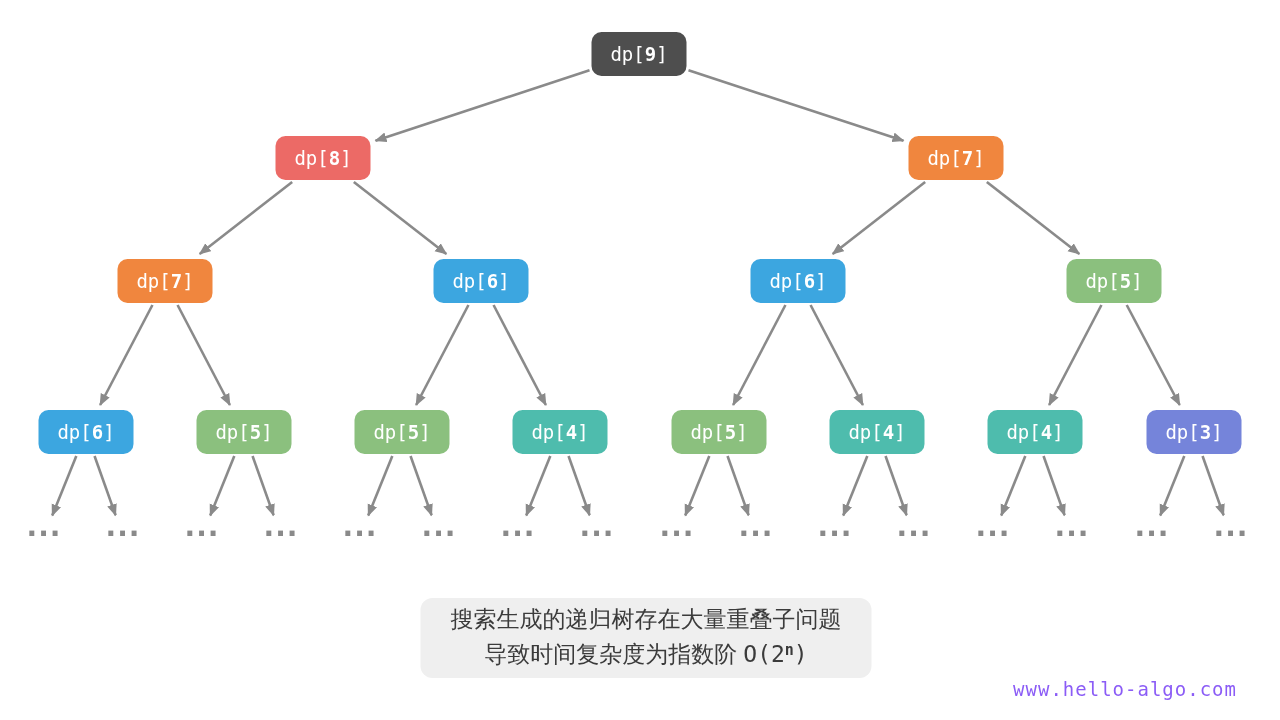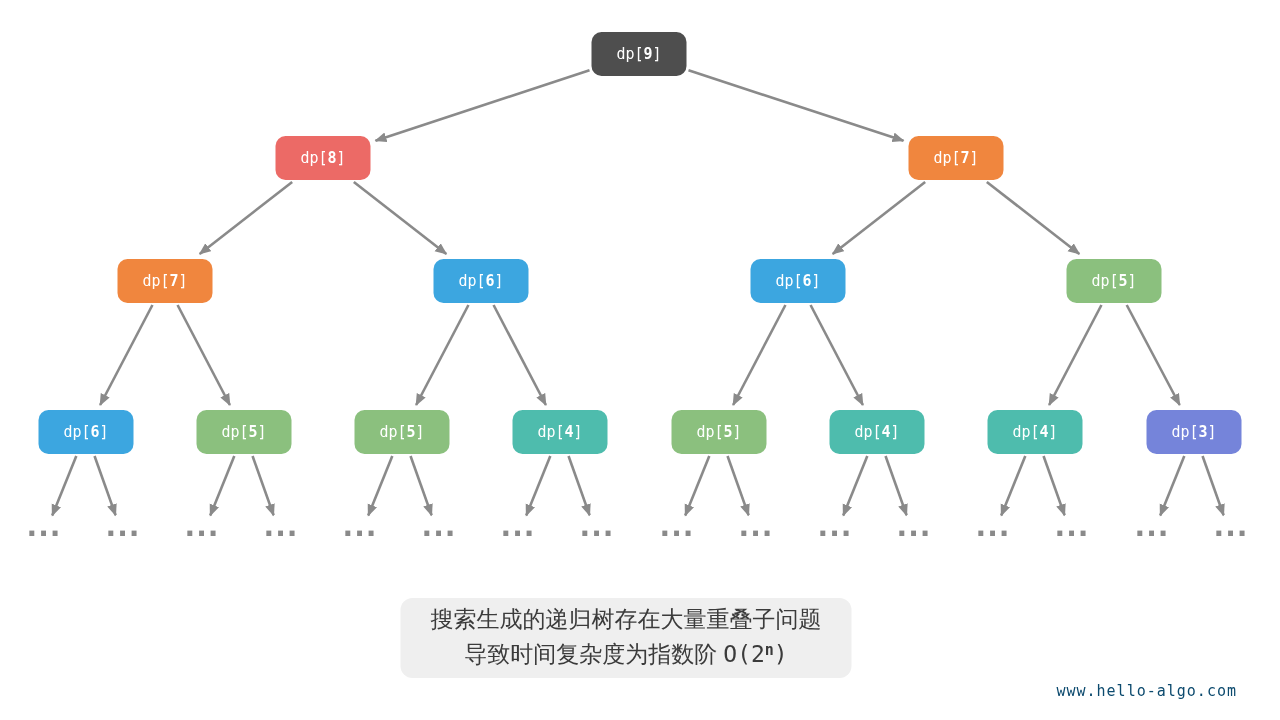--- a/index.html
+++ b/index.html
@@ -24,38 +24,38 @@
   .node {
     position: absolute;
     width: 95px;
     height: 44px;
     border-radius: 10px;
     transform: translate(-50%, -50%);
     display: flex;
     align-items: center;
     justify-content: center;
     color: #ffffff;
-    font-size: 15px;
+    font-size: 19px;
     font-family: "DejaVu Sans Mono", monospace;
     white-space: nowrap;
   }
   .node .nv { font-weight: bold; }
   .ellipsis {
     position: absolute;
     transform: translate(-50%, -78%);
     color: #8a8a8a;
     font-size: 28px;
     font-weight: bold;
     letter-spacing: 1px;
     font-family: "DejaVu Sans", sans-serif;
     line-height: 1.1;
   }
   .caption {
     position: absolute;
-    left: 626px;
+    left: 646px;
     top: 638px;
     transform: translate(-50%, -50%);
     background: #efefef;
     border-radius: 12px;
     padding: 6px 30px 8px 30px;
     text-align: center;
     color: #3b3b3b;
     font-size: 23px;
     line-height: 31px;
     font-family: "DejaVu Sans", "Liberation Sans", sans-serif;
@@ -67,22 +67,22 @@
   }
   .formula sup {
     font-weight: bold;
     font-size: 15px;
     vertical-align: 7px;
   }
   .watermark {
     position: absolute;
     right: 43px;
     bottom: 20px;
-    color: #0c4a6e;
-    font-size: 15px;
+    color: #8b5cf6;
+    font-size: 19px;
     letter-spacing: 1px;
     font-family: "DejaVu Sans Mono", monospace;
   }
 </style>
 </head>
 <body>
 
 <div class="canvas">
 
   <svg id="edges-svg">

